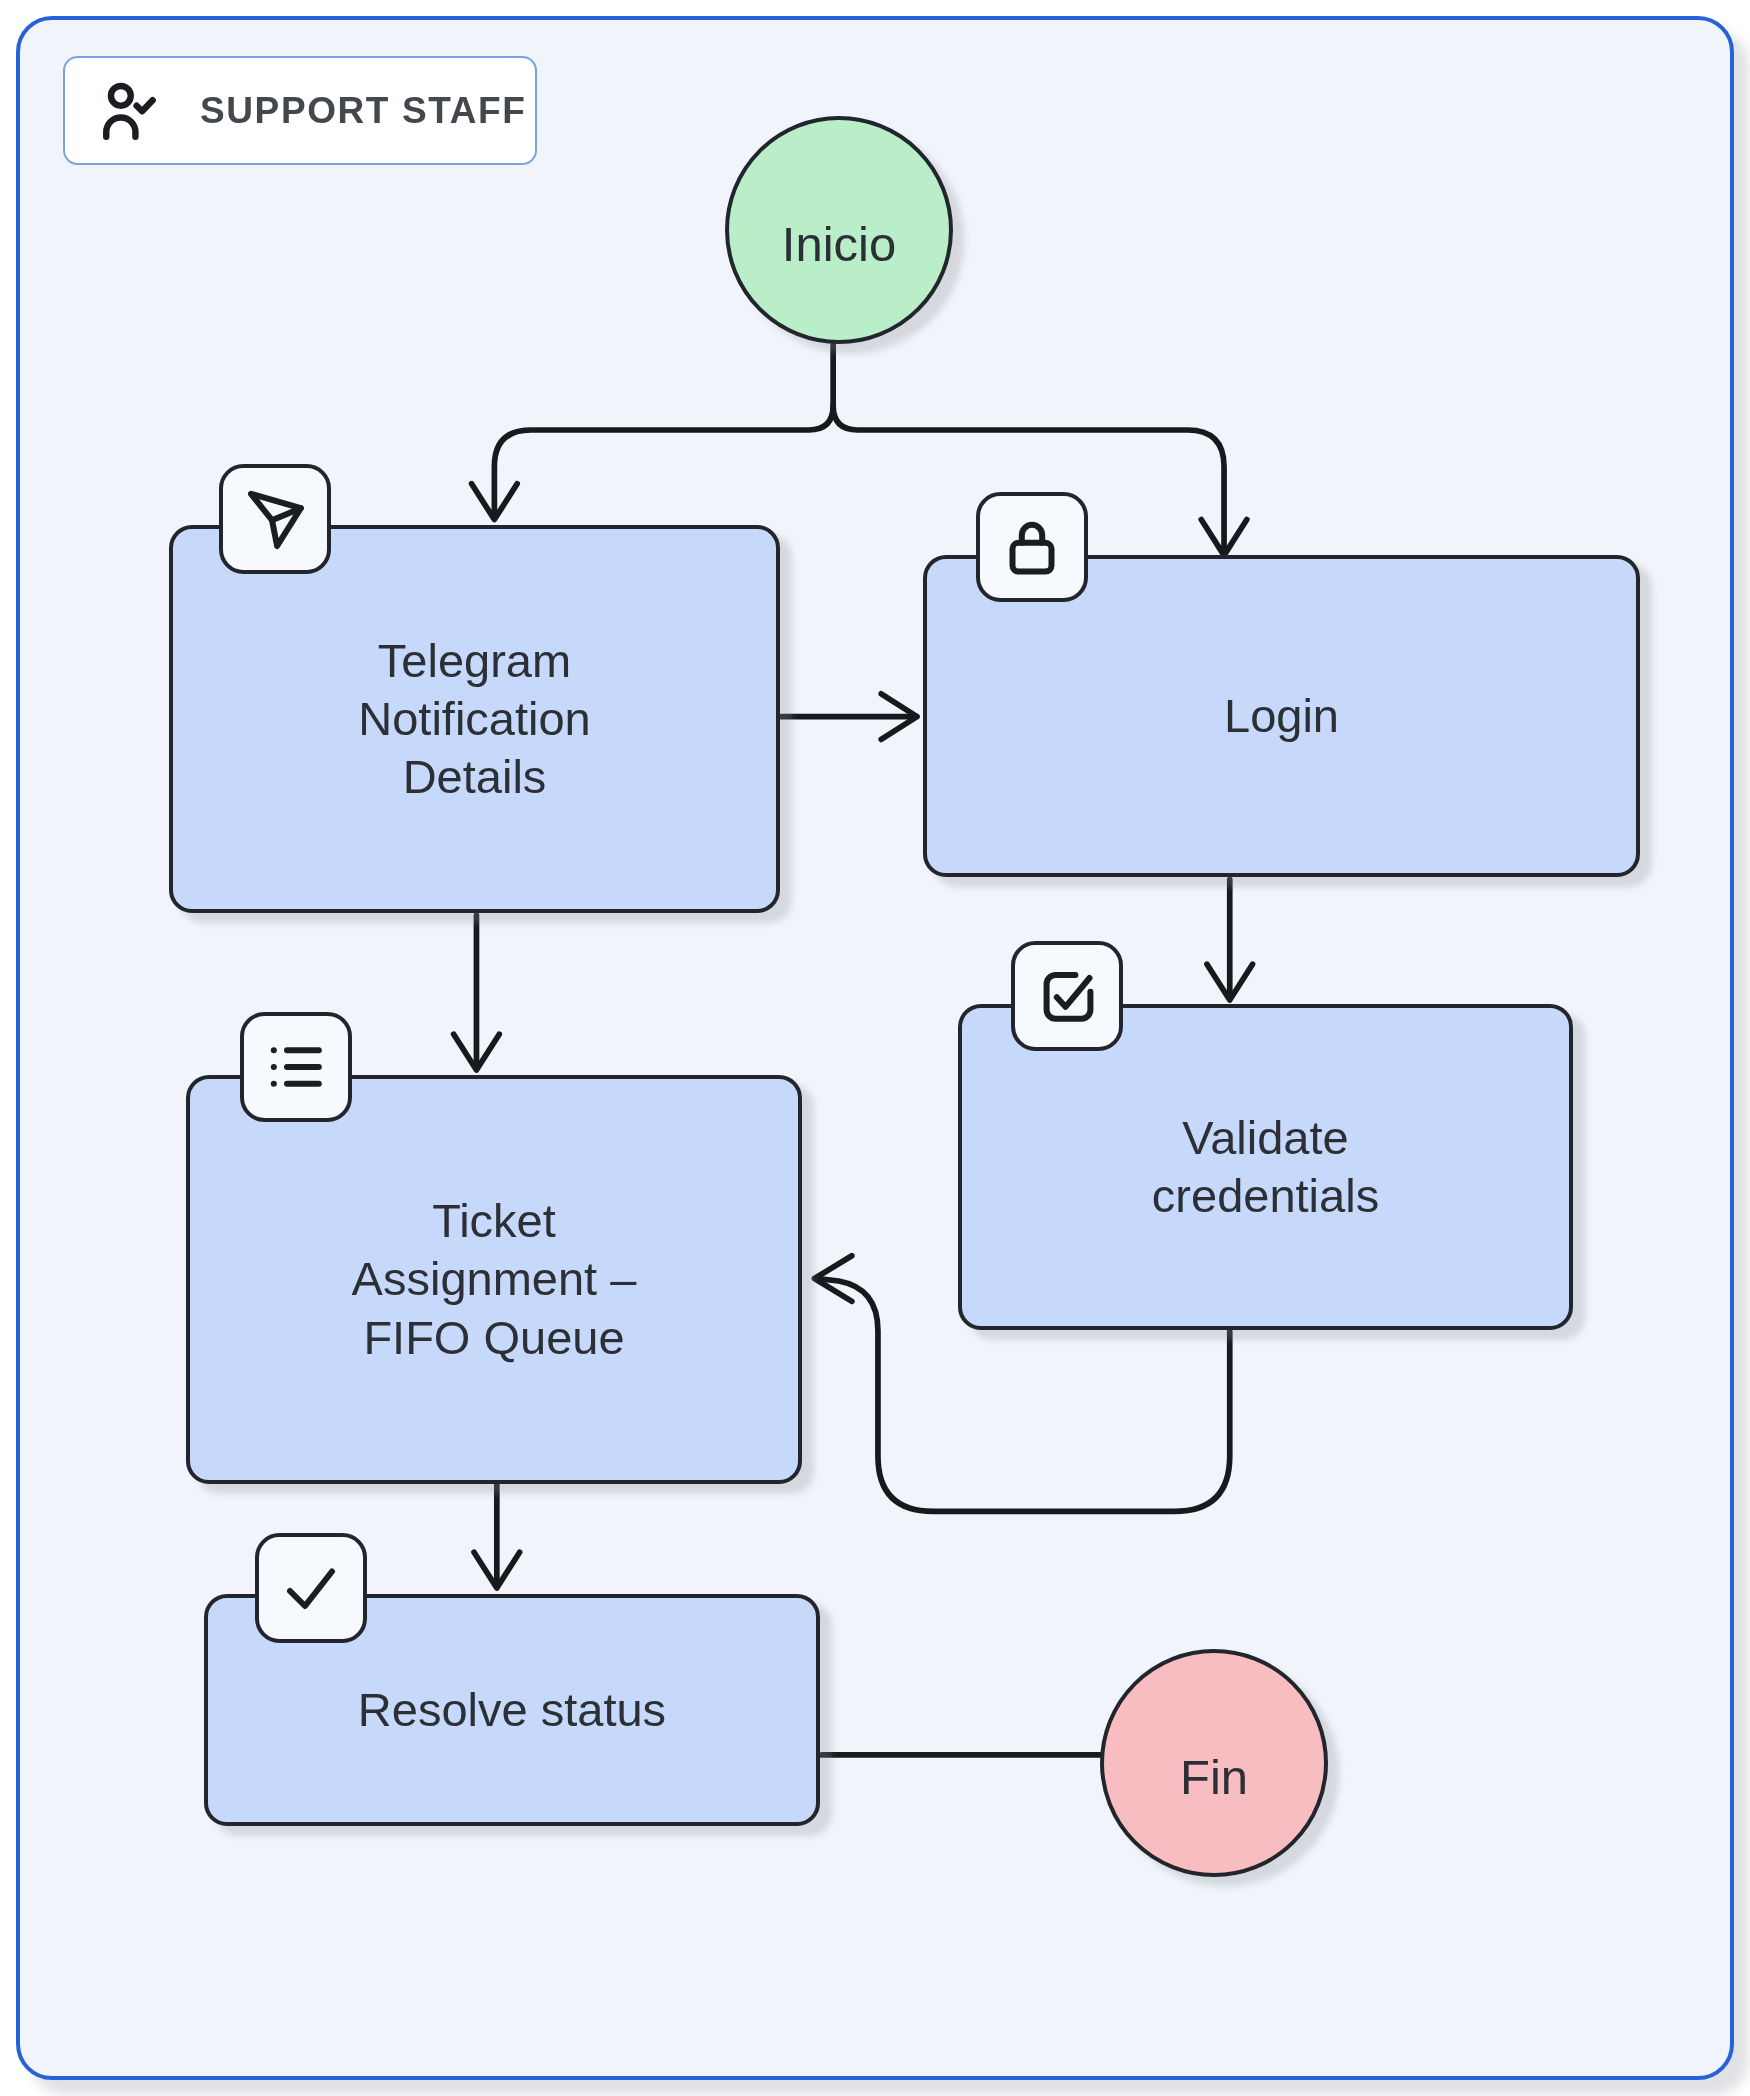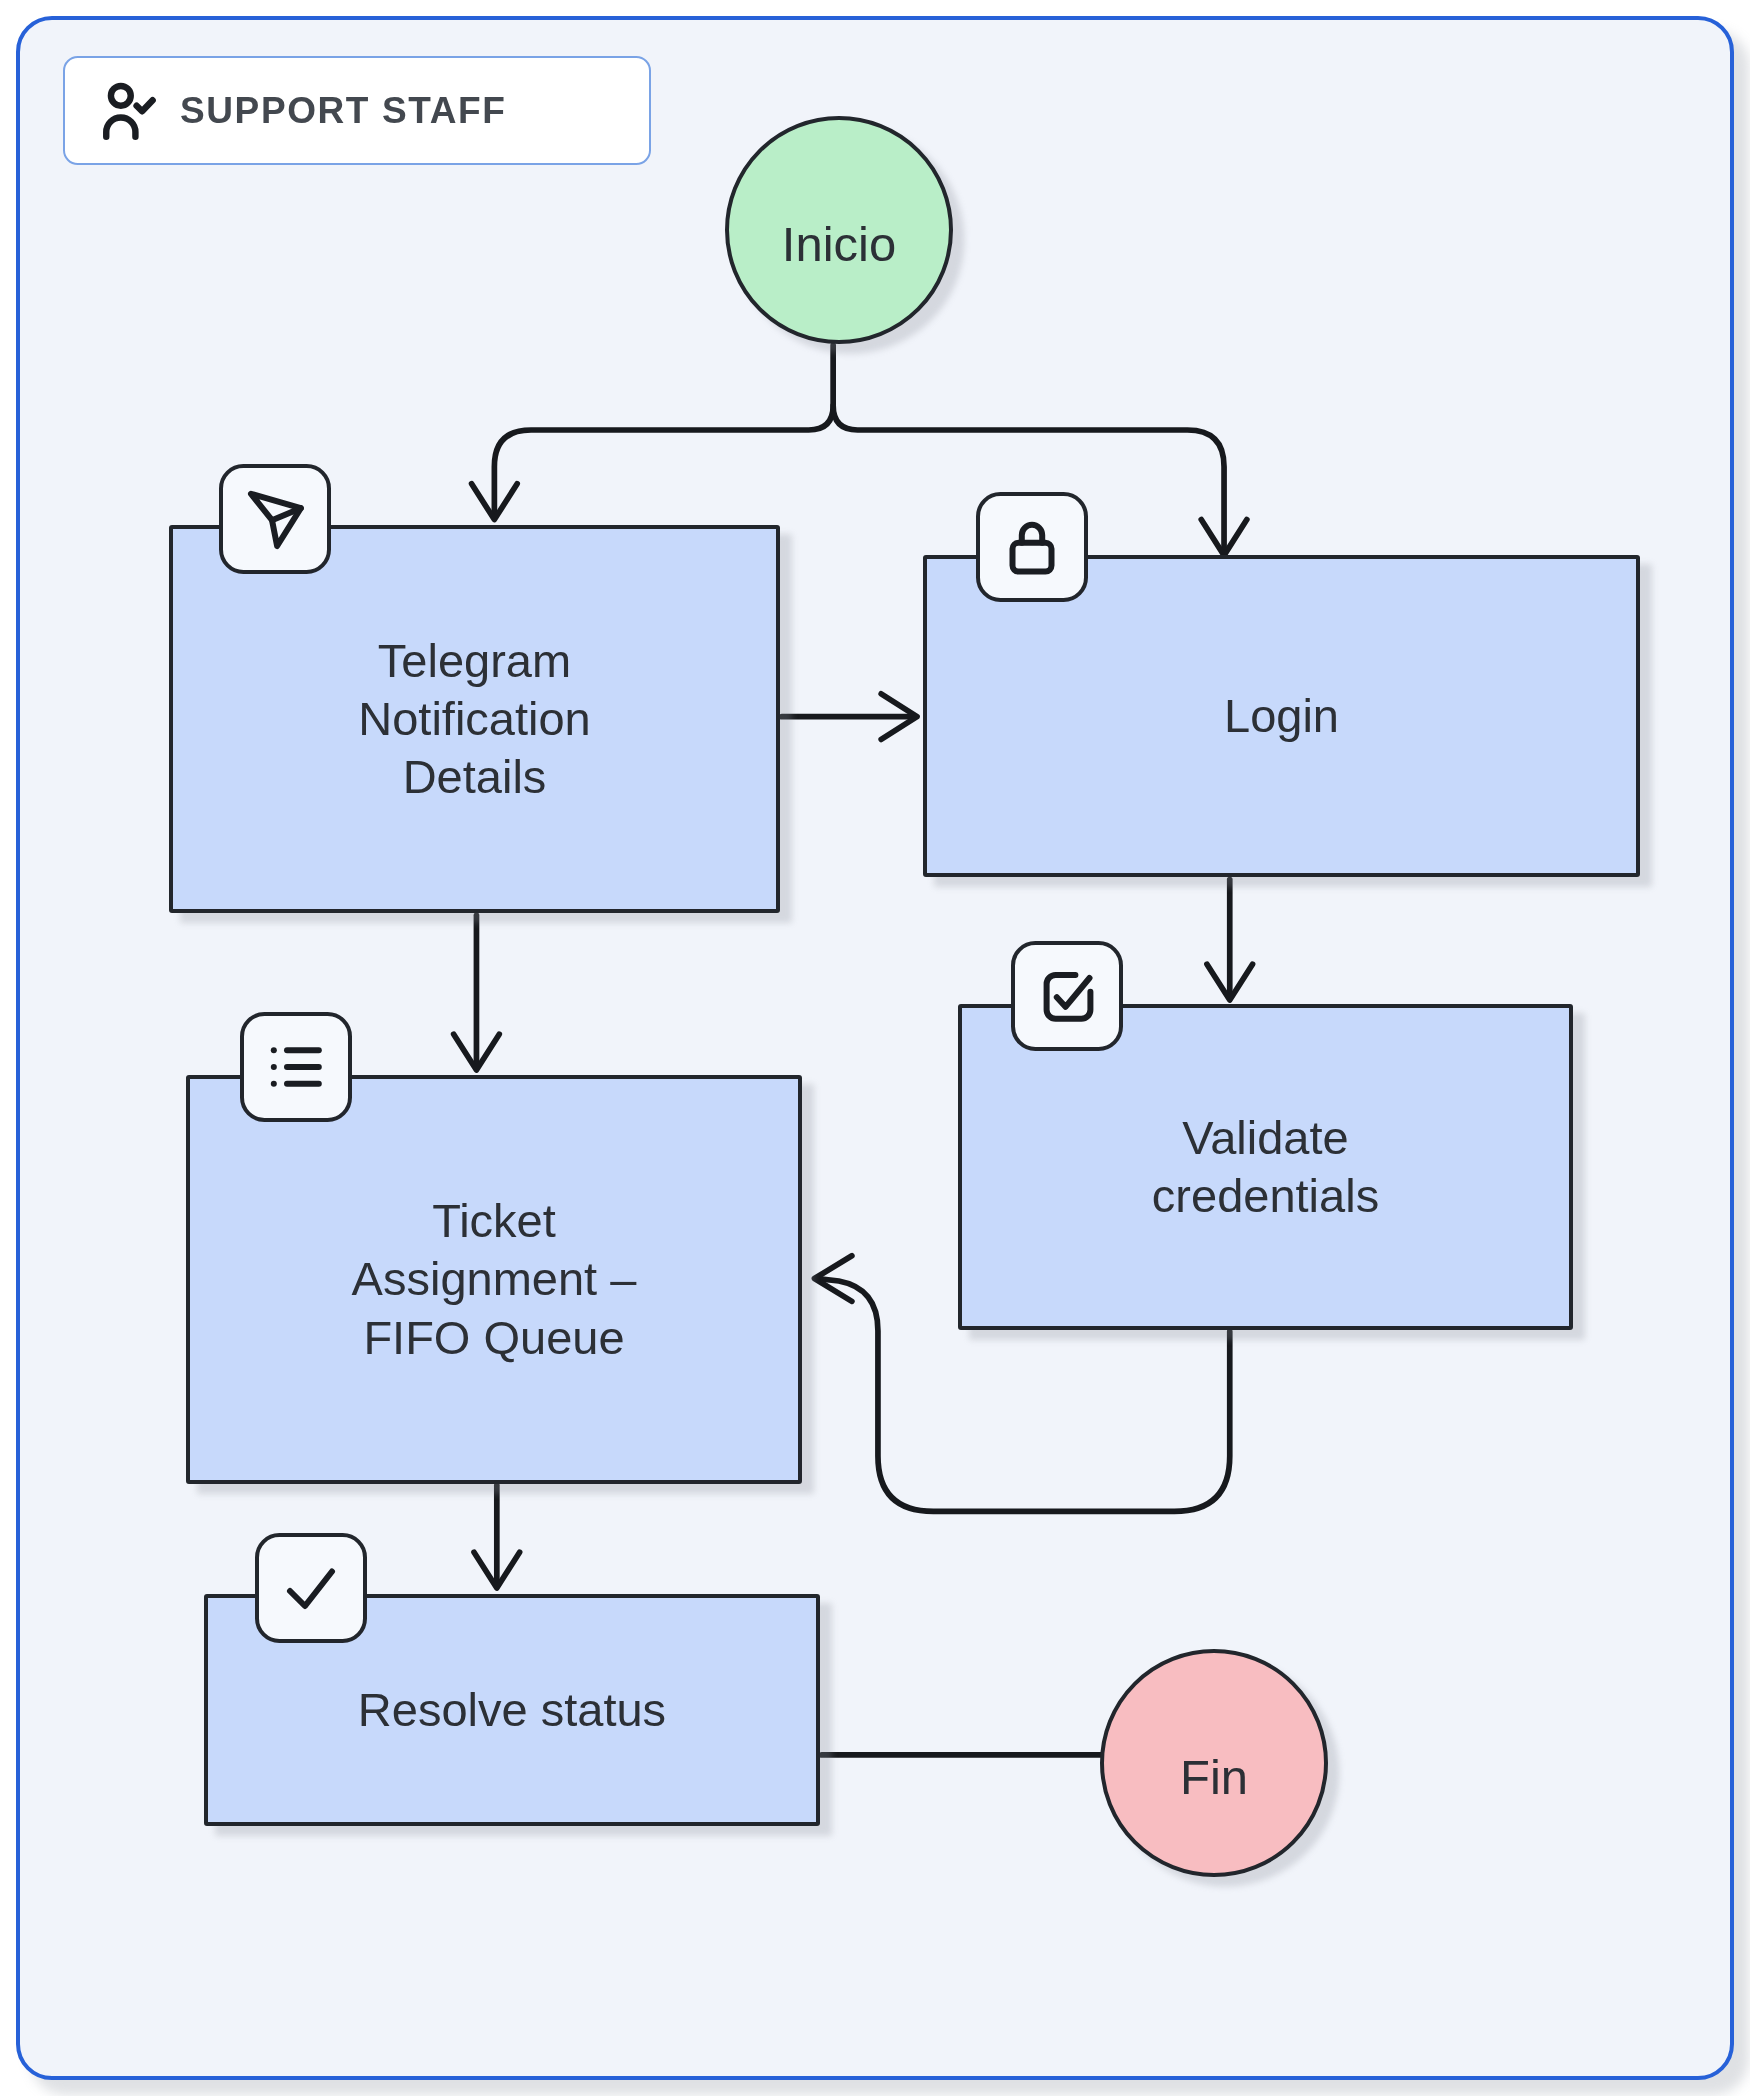--- a/index.html
+++ b/index.html
@@ -22,35 +22,35 @@
     font-family:"Liberation Sans", sans-serif;
   }
   .frame{
     position:absolute;left:16.3px;top:16.3px;width:1718px;height:2064px;
     background:var(--frame-bg);
     border:4.9px solid var(--frame-border);
     border-radius:36px;
     box-shadow:14.7px 14.7px 11.4px rgba(150,155,165,0.30);
   }
   .header-badge{
-    position:absolute;left:63px;top:56px;width:588px;height:109px;
+    position:absolute;left:63px;top:56px;width:474px;height:109px;
     background:#ffffff;border:2.4px solid var(--header-border);border-radius:14.7px;
-    display:flex;align-items:center;gap:16px;padding:0 29px;
+    display:flex;align-items:center;gap:36px;padding:0 29px;
     color:#1a1d22;
   }
   .header-badge .hicon{width:70px;height:70px;flex:0 0 auto;display:block;}
   .header-label{
     font-size:37px;font-weight:bold;letter-spacing:1.6px;color:var(--header-text);
     white-space:nowrap;
   }
   .node{
     position:absolute;display:flex;align-items:center;justify-content:center;
     background:var(--node-fill);
     border:4.9px solid var(--node-border);
-    border-radius:3px;
+    border-radius:23px;
     box-shadow:11.4px 9.8px 6.5px rgba(140,145,155,0.28);
     color:#1a1d22;
   }
   .node-label{
     font-size:47px;line-height:1.24;text-align:center;color:var(--text);
     white-space:pre-line;
   }
   .circle{
     border-radius:50%;
   }

